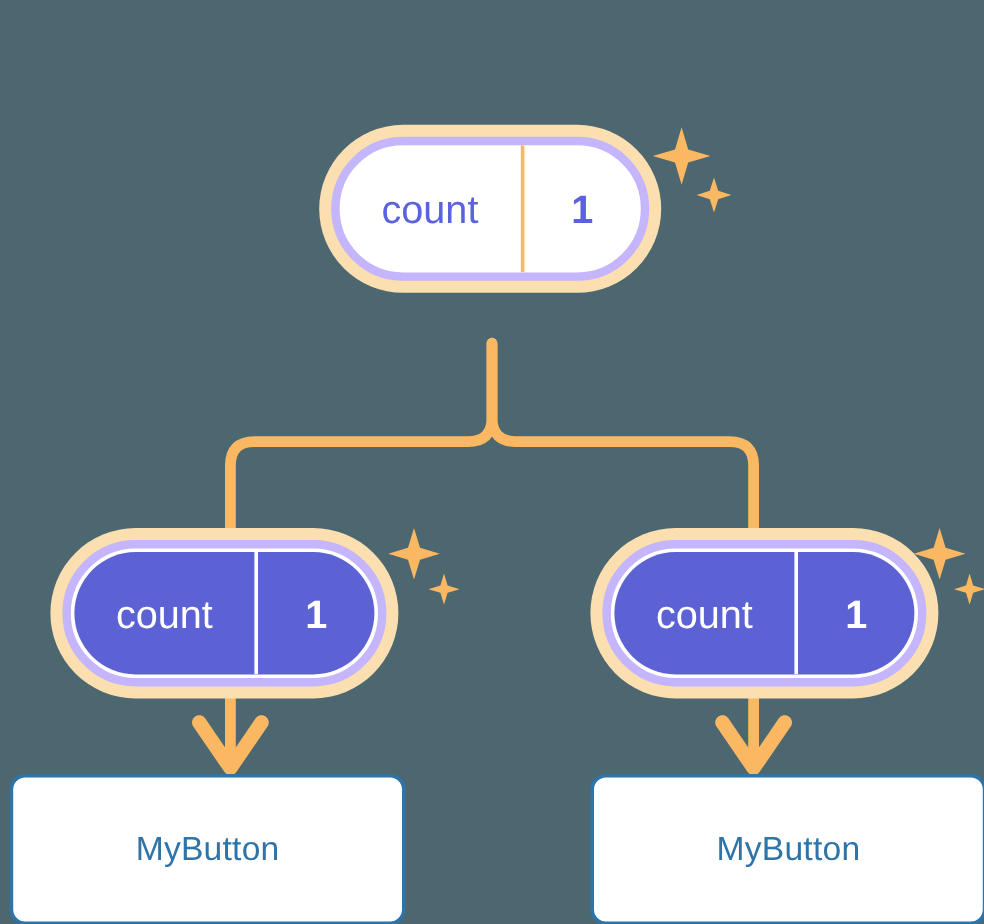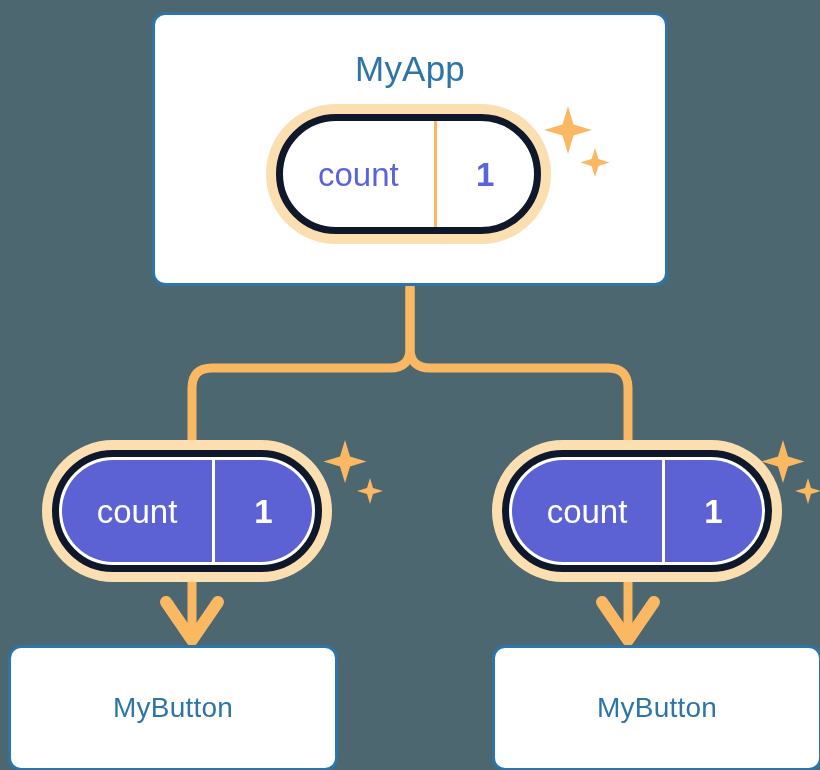--- a/index.html
+++ b/index.html
@@ -82,21 +82,21 @@
     border-radius: 999px;
     background: #fbdfb0;
   }
   .pill {
     position: absolute;
     left: 10px;
     top: 10px;
     right: 10px;
     bottom: 10px;
     box-sizing: border-box;
-    border: 7px solid #0f172a;
+    border: 7px solid #c4b5fd;
     border-radius: 999px;
     display: flex;
     align-items: stretch;
     overflow: hidden;
   }
   .pill-key, .pill-val {
     display: flex;
     align-items: center;
     justify-content: center;
     font-size: 33px;
@@ -161,23 +161,20 @@
              Q 628 368 628 388
              L 628 452" fill="none" stroke="#fbb863" stroke-width="9" stroke-linecap="round"></path>
 
     <path d="M 192 572 L 192 640" fill="none" stroke="#fbb863" stroke-width="9" stroke-linecap="butt"></path>
     <path d="M 166 602 L 192 640 L 218 602" fill="none" stroke="#fbb863" stroke-width="12" stroke-linecap="round" stroke-linejoin="round"></path>
 
     <path d="M 628 572 L 628 640" fill="none" stroke="#fbb863" stroke-width="9" stroke-linecap="butt"></path>
     <path d="M 602 602 L 628 640 L 654 602" fill="none" stroke="#fbb863" stroke-width="12" stroke-linecap="round" stroke-linejoin="round"></path>
   </svg>
 
-  <div class="card" id="app-card">
-    <div class="card-title">MyApp</div>
-  </div>
 
   <div class="pill-wrap pill-light" id="app-pill">
     <div class="pill-halo"></div>
     <div class="pill">
       <div class="pill-key">count</div>
       <div class="pill-val">1</div>
     </div>
   </div>
 
   <svg class="sparkles" id="sparkle-app" width="76" height="84" viewBox="0 0 76 84">

